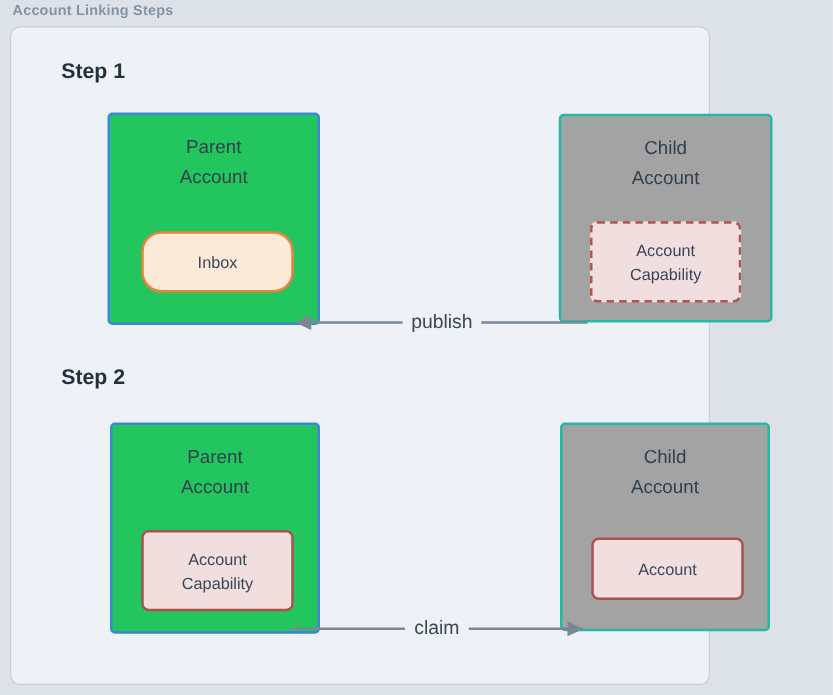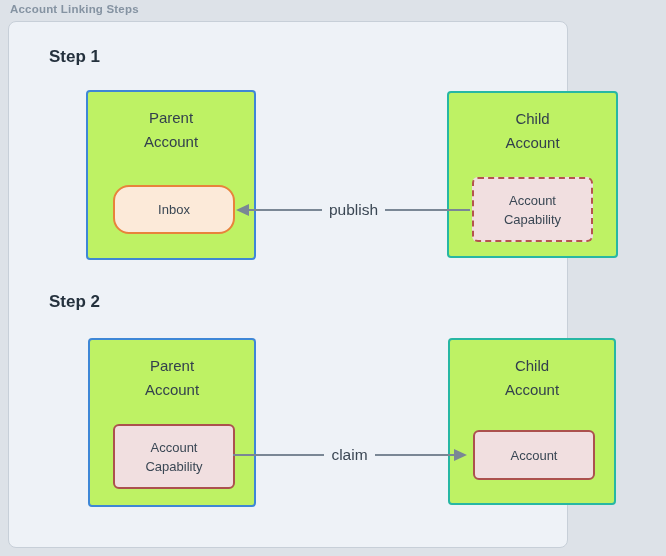--- a/index.html
+++ b/index.html
@@ -27,22 +27,22 @@
     font-size: 17px; font-weight: 700; color: #24313d;
   }
   .step-1-label { left: 40px; top: 25px; }
   .step-2-label { left: 40px; top: 270px; }
 
   .node {
     position: absolute;
     border-radius: 4px;
     border: 2px solid;
   }
-  .node-blue  { border-color: #3e87d6; background: #bef264; }
-  .node-teal  { border-color: #27b7a3; background: #bef264; }
+  .node-blue  { border-color: #3e87d6; background: #22c55e; }
+  .node-teal  { border-color: #27b7a3; background: #a3a3a3; }
 
   .s1-parent { left: 77px;  top: 68px;  width: 170px; height: 170px; }
   .s1-child  { left: 438px; top: 69px;  width: 171px; height: 167px; }
   .s2-parent { left: 79px;  top: 316px; width: 168px; height: 169px; }
   .s2-child  { left: 439px; top: 316px; width: 168px; height: 167px; }
 
   .node-title {
     position: absolute; top: 14px; left: 0; width: 100%;
     text-align: center; font-size: 15px; line-height: 24px;
     color: #33404d;
@@ -61,21 +61,21 @@
   .inner-red        { border-color: #ac514e; background: #f1dfe0; }
   .inner-red-dashed { border-color: #b5534f; background: #f1dfe0; border-style: dashed; }
 
   .s1-inbox { left: 25px; top: 93px;  width: 122px; height: 49px; border-radius: 16px; }
   .s1-cap   { left: 23px; top: 84px;  width: 121px; height: 65px; }
   .s2-cap   { left: 23px; top: 84px;  width: 122px; height: 65px; }
   .s2-acct  { left: 23px; top: 90px;  width: 122px; height: 50px; }
 
   .arrow {
     position: absolute; height: 24px;
-    display: flex; align-items: center; justify-content: center;
+    display: flex; align-items: center; justify-content: center; margin-top: 48px;
   }
   .arrow-1 { left: 228px; top: 176px; width: 233px; }
   .arrow-2 { left: 224px; top: 421px; width: 233px; }
   .arrow .line {
     position: absolute; left: 0; right: 0; top: 50%;
     height: 2.5px; margin-top: -1.25px;
     background: #7a8795;
   }
   .arrow .head { position: absolute; top: 50%; width: 0; height: 0; }
   .head-left  {

